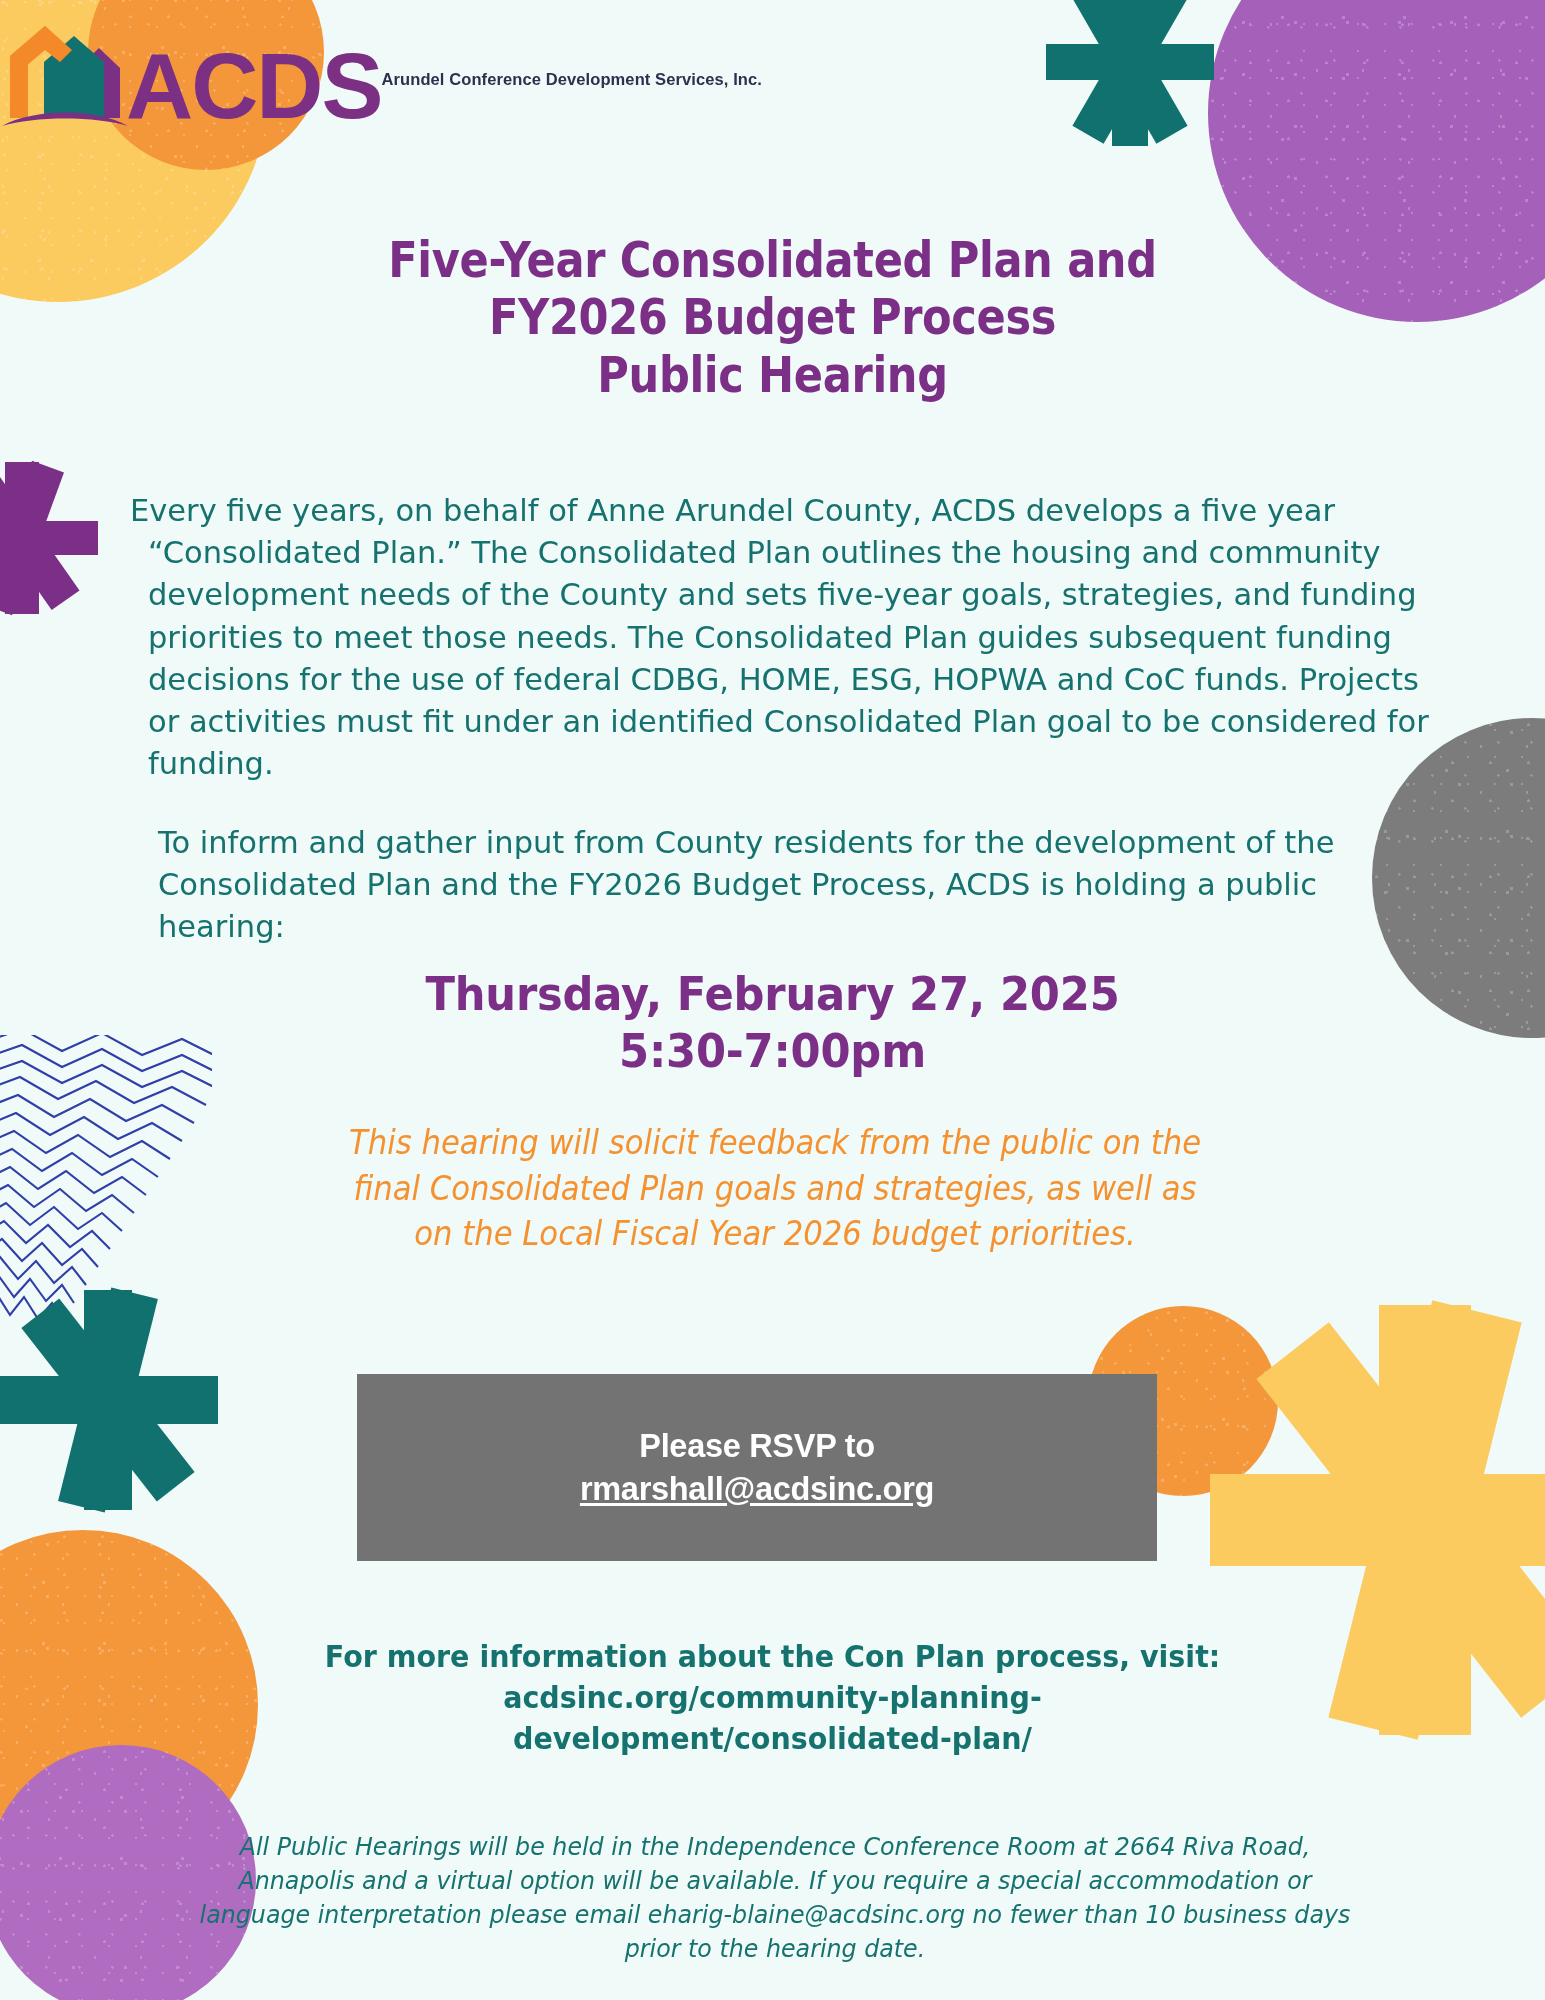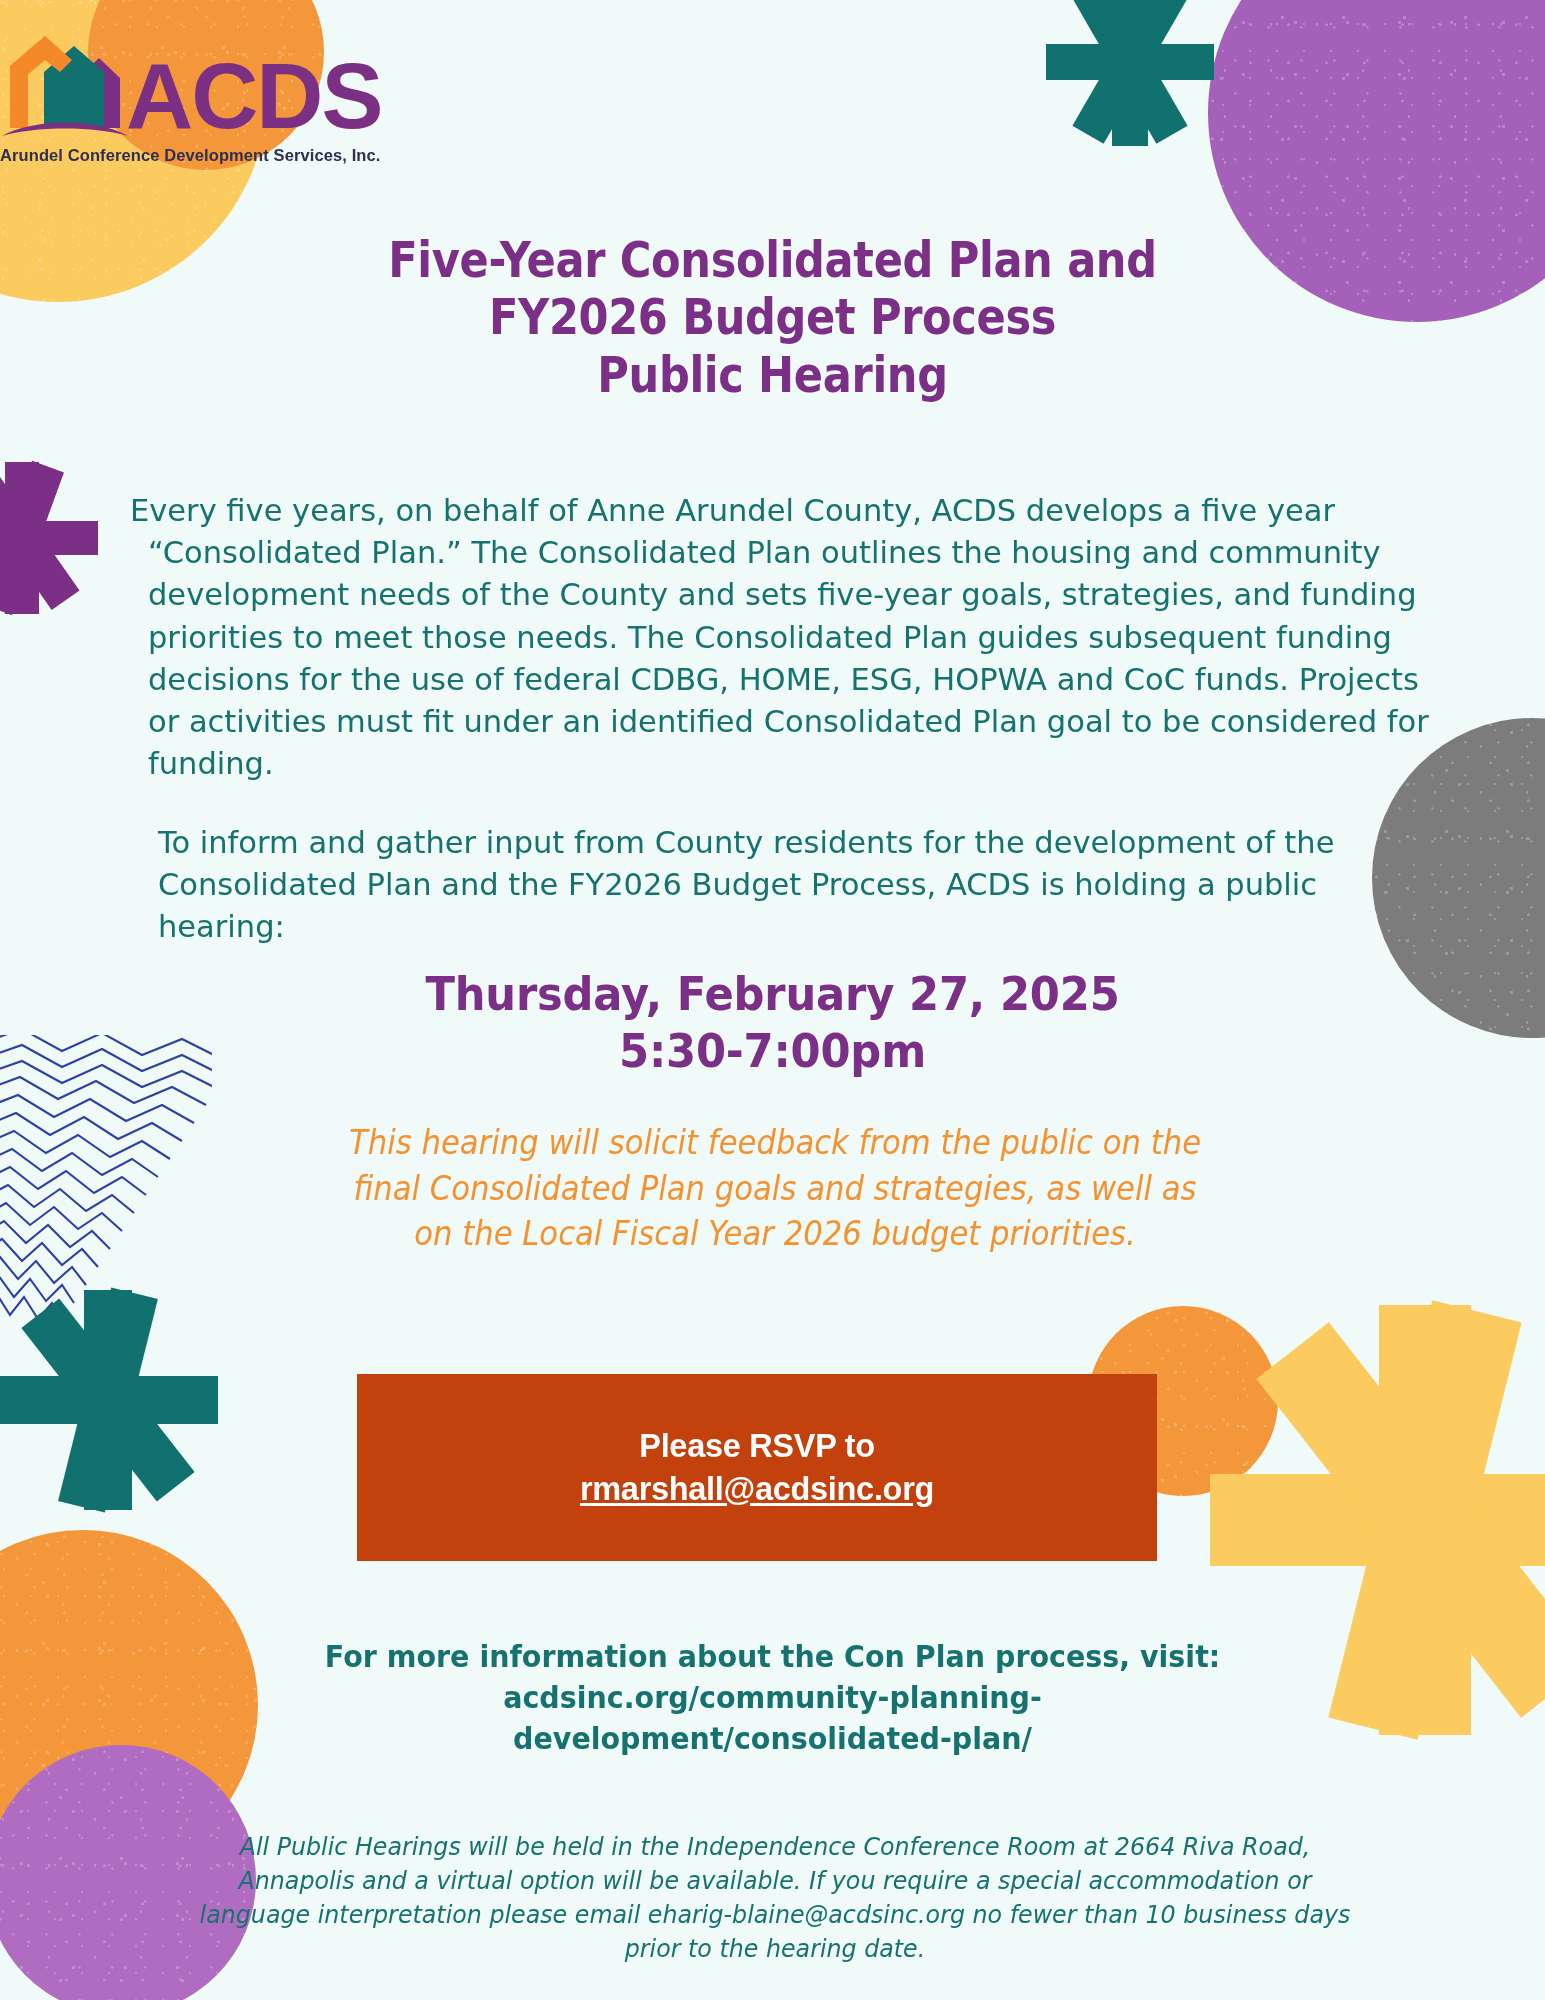--- a/index.html
+++ b/index.html
@@ -66,24 +66,24 @@
   .content {
     position: relative;
     z-index: 5;
     width: 1545px;
     height: 2000px;
   }
 
   .logo-wrap {
     position: absolute;
     left: 0; right: 0;
-    top: 32px;
+    top: 22px;
     display: flex;
-    flex-direction: column;
-    align-items: flex-start;
+    flex-direction: row;
+    align-items: center;
   }
   .logo-row {
     display: flex;
     align-items: flex-end;
     justify-content: center;
     gap: 4px;
   }
   .logo-mark { position: relative; width: 130px; height: 108px; }
   .logo-word {
     font-family: "Liberation Sans", sans-serif;
@@ -158,21 +158,21 @@
     line-height: 1.38;
     transform: scaleX(.93);
   }
 
   .rsvp-box {
     position: absolute;
     left: 357px;
     top: 1374px;
     width: 800px;
     height: 187px;
-    background: #c2410c;
+    background: #737373;
     display: flex;
     flex-direction: column;
     align-items: center;
     justify-content: center;
   }
   .rsvp-box .ln {
     color: #ffffff;
     font-family: "Liberation Sans", sans-serif;
     font-weight: 700;
     font-size: 32.5px;

